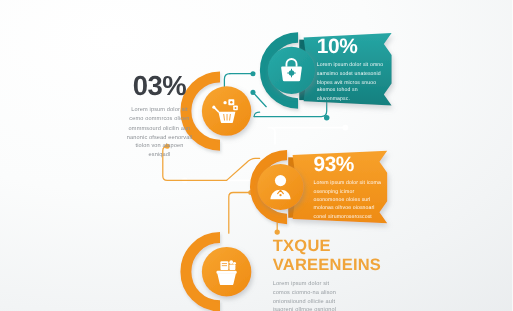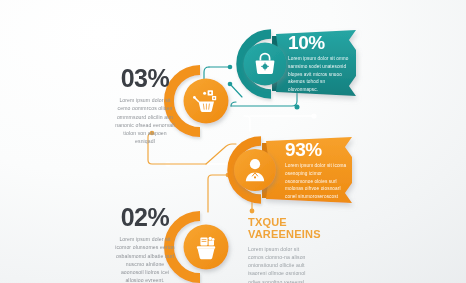--- a/index.html
+++ b/index.html
@@ -69,21 +69,21 @@
     margin: 0;
     opacity: 0.93;
     letter-spacing: 0.1px;
   }
 
   
   .caption-block { position: absolute; }
   .caption-title {
     font-family: "Liberation Sans", sans-serif;
     font-weight: bold;
-    font-size: 11px;
+    font-size: 15px;
     line-height: 1.12;
     color: #f0a43a;
     margin: 0 2px 4px 0;
     width: 62px;
     letter-spacing: 0.2px;
   }
   .caption-body {
     font-family: "Liberation Sans", sans-serif;
     font-size: 5.1px;
     line-height: 1.62;
@@ -244,24 +244,20 @@
         <circle cx="213.2" cy="239.4" r="1.3"></circle>
       </g>
     </g>
   </svg>
 
   <div class="stat-block" style="left:114px; top:66px;">
     <div class="stat-pct">03%</div>
     <div class="stat-body">Lorem ipsum dolor sit cemo oommrcos olicen ommmsourd olicilin aun nanonic ofsead eenorvall tiolon von alapoen esniqadl</div>
   </div>
 
-  <div class="stat-block" style="left:114px; top:205px;">
-    <div class="stat-pct">02%</div>
-    <div class="stat-body">Lorem ipsum doler sit icomor olunsomes eerion osbalsmomd albatie ourl nuscmo alnilone aoonosoil liolros icei allosioo evreent.</div>
-  </div>
 
   <div class="banner-text" style="left:288px; top:33px;">
     <div class="banner-pct">10%</div>
     <div class="banner-body">Lorem ipsum dolor sit omno samsimo sodet unatesonid blopes avit micros snuoo akemos tohod sn oluvonmapsc.</div>
   </div>
 
   <div class="banner-text" style="left:285px; top:140px;">
     <div class="banner-pct">93%</div>
     <div class="banner-body">Lorem ipsum dolor sit icoma osenoping icimor osonomonoe oloies surl molonas oihvoe oiosnoarl conel sirumoroseroscost</div>
   </div>

